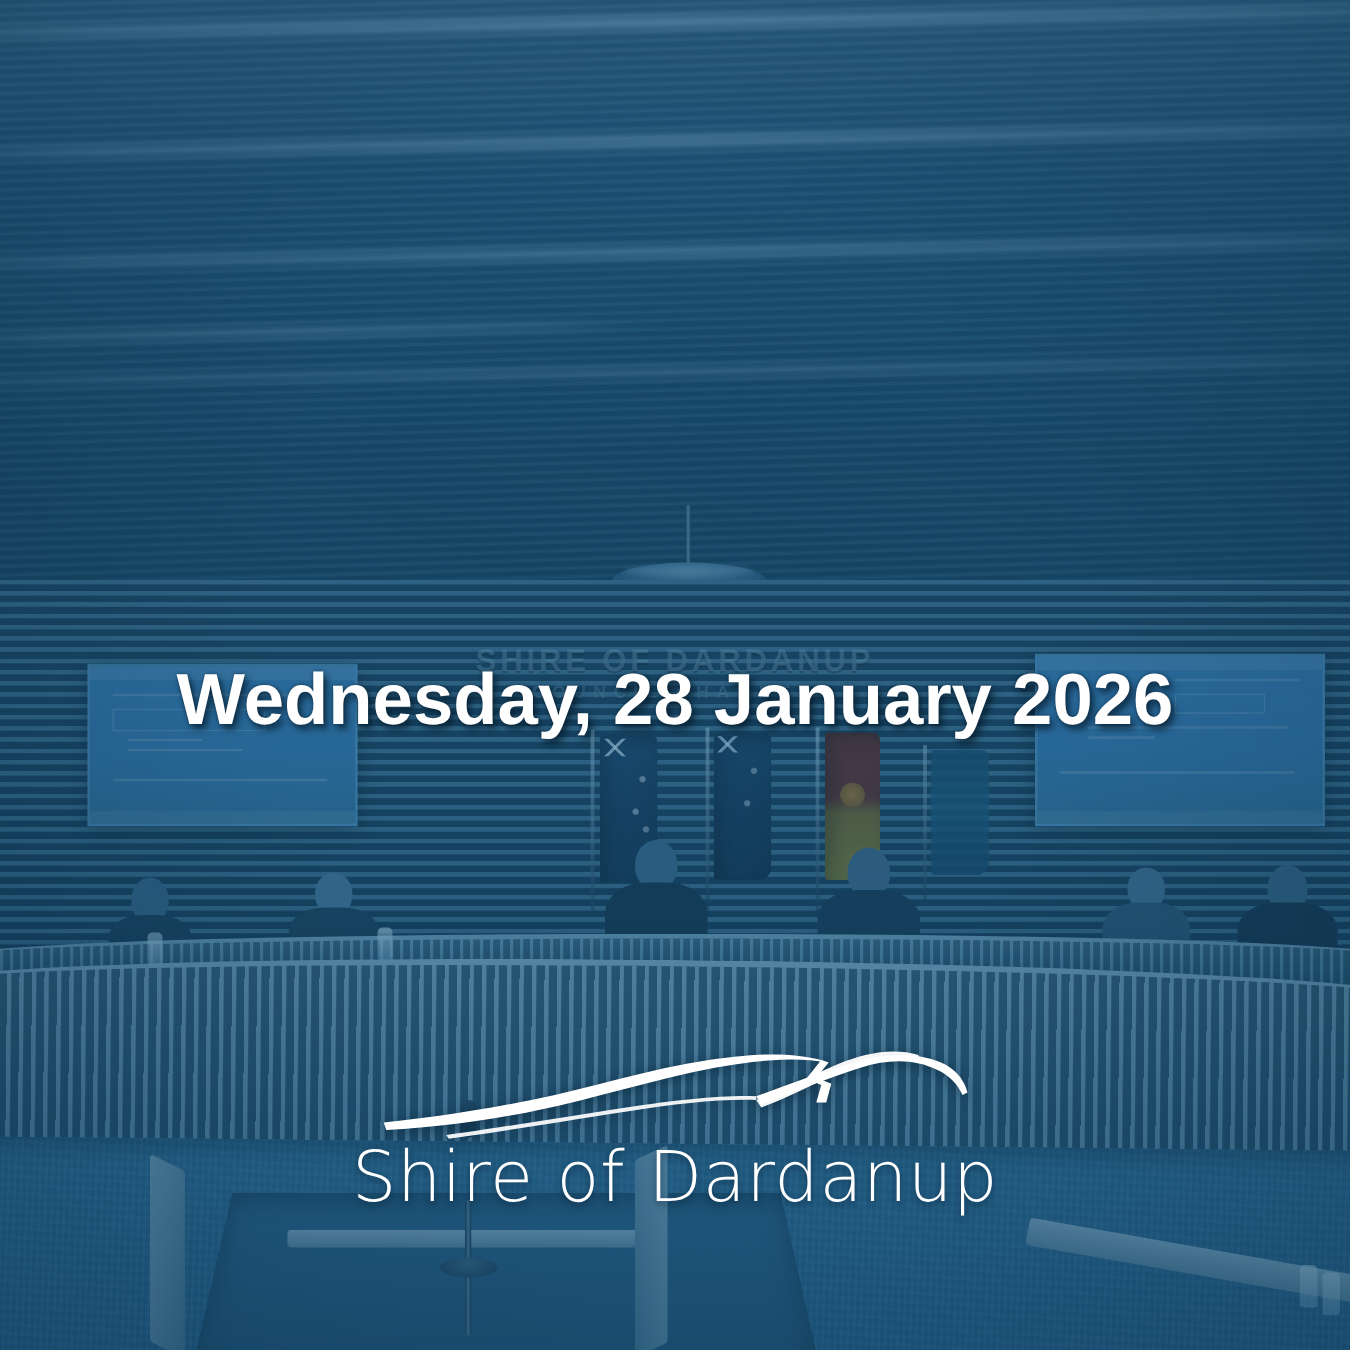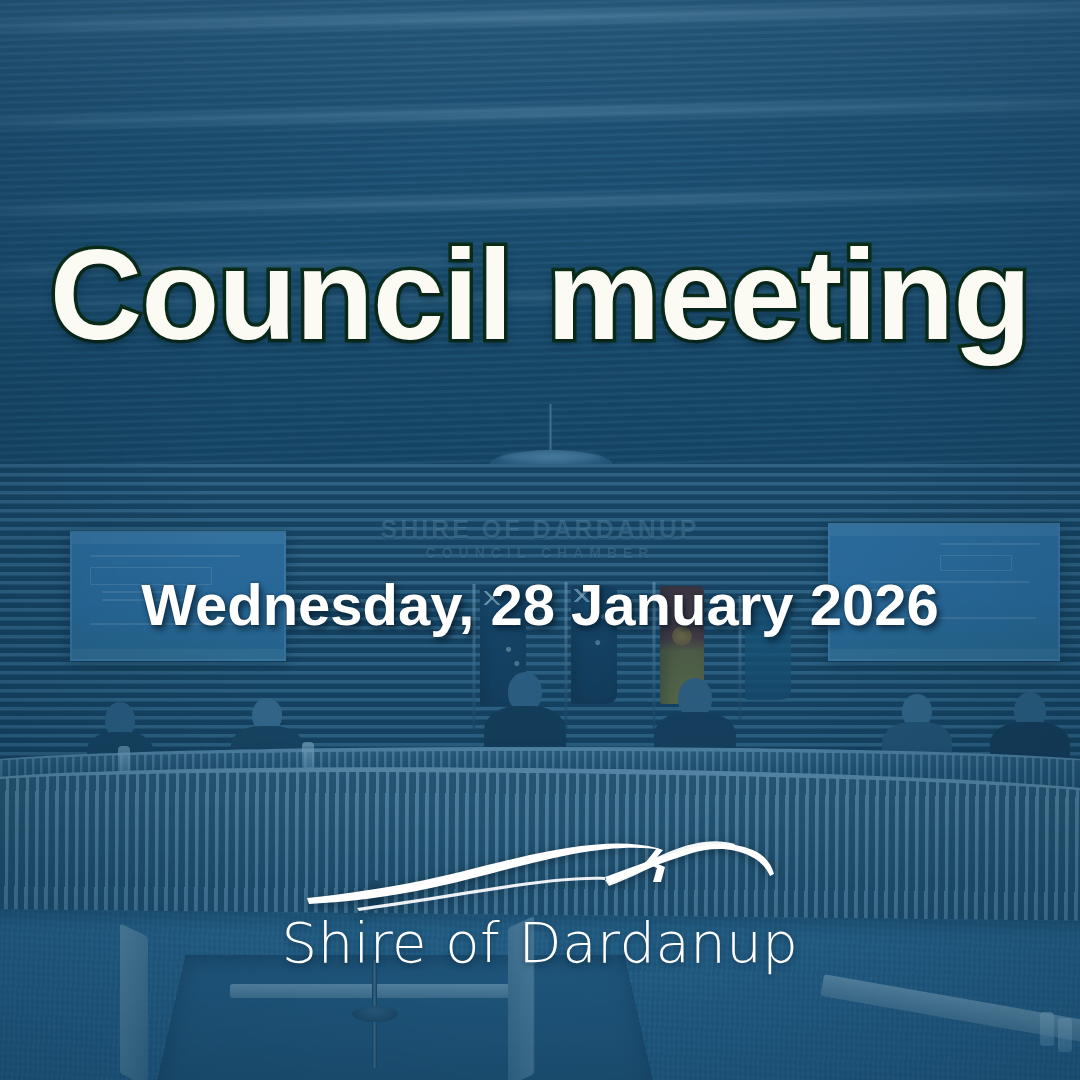--- a/index.html
+++ b/index.html
@@ -418,21 +418,20 @@
     left: 0; right: 0;
     top: 526px;
     text-align: center;
     font-size: 58px;
     font-weight: 700;
     color: #ffffff;
     letter-spacing: 0px;
     text-shadow:
       3px 4px 6px rgba(5,26,42,0.70),
       0 0 3px rgba(5,26,42,0.55);
-    margin-top: 45px;
   }
 
   
   .logo {
     position: absolute;
     left: 50%;
     transform: translateX(-50%);
     top: 836px;
     width: 520px;
     text-align: center;
@@ -556,21 +555,20 @@
     <div class="bottle" style="left:1058px;top:1018px;"></div>
     <div class="bottle" style="left:118px;top:746px;height:26px;width:12px;"></div>
     <div class="bottle" style="left:302px;top:742px;height:26px;width:12px;"></div>
 
     <div class="blue-wash"></div>
     <div class="blue-tint"></div>
     <div class="vignette"></div>
   </div>
 
   <h1 class="headline">
-    <span>Council meeting</span>
   </h1>
 
   <div class="subhead">Wednesday, 28 January 2026</div>
 
   <div class="logo">
     <svg width="470" height="78" viewBox="0 0 470 78" aria-hidden="true">
 
       <path d="M2 62 C 40 58, 80 52, 120 44 C 165 35, 215 19, 262 12 C 300 6, 330 6, 352 12
                L 356 14 C 336 10, 306 11, 268 18 C 220 27, 170 43, 126 52 C 84 61, 42 66, 4 68 Z" fill="#ffffff"></path>
 

